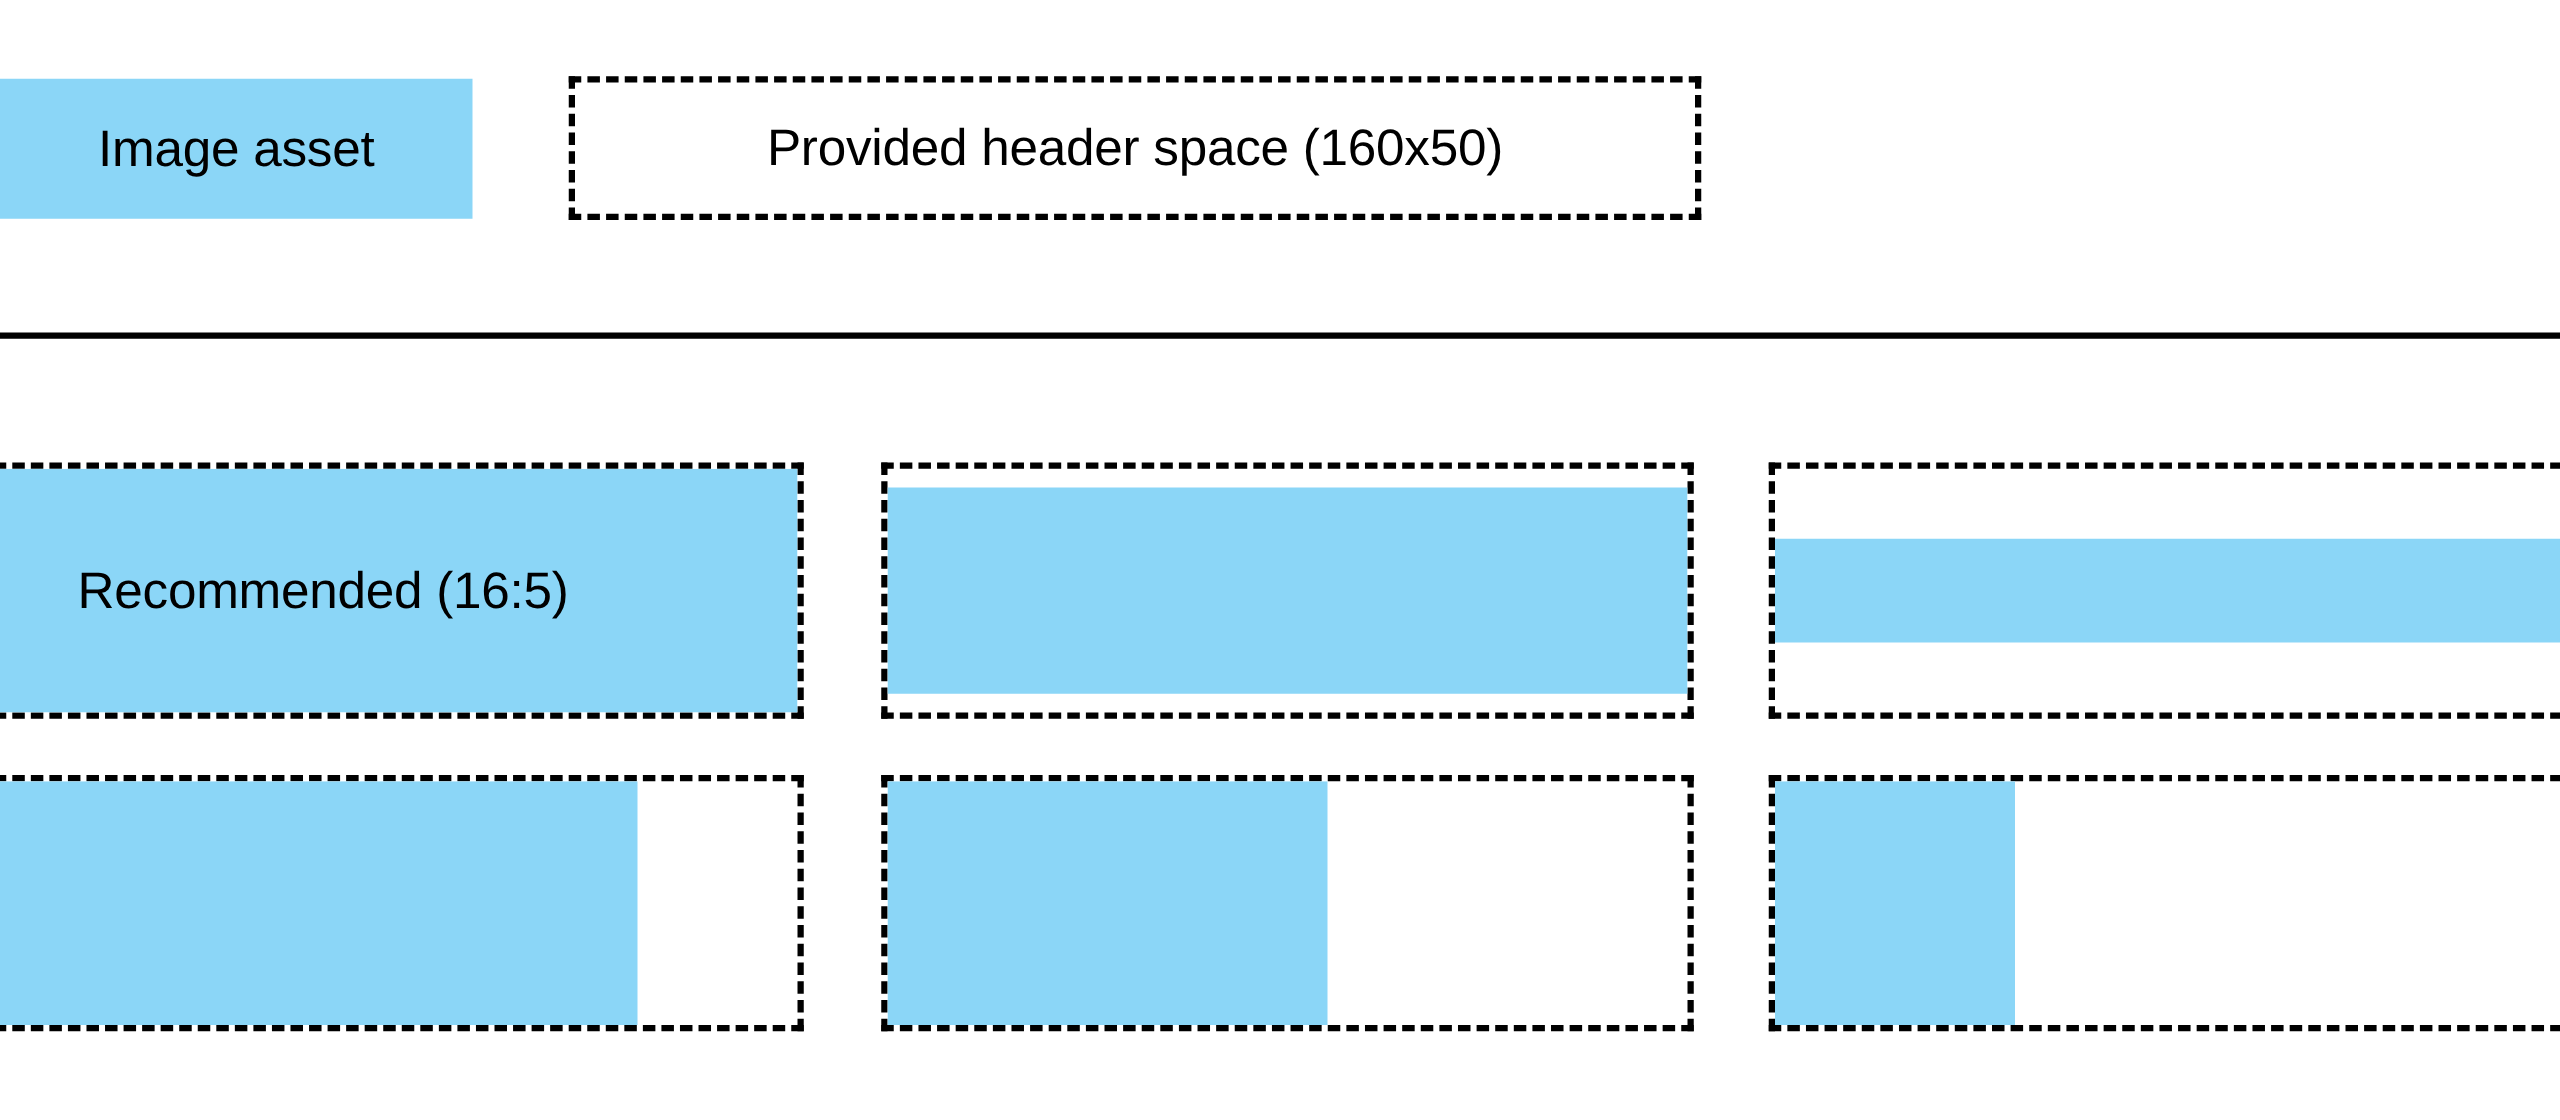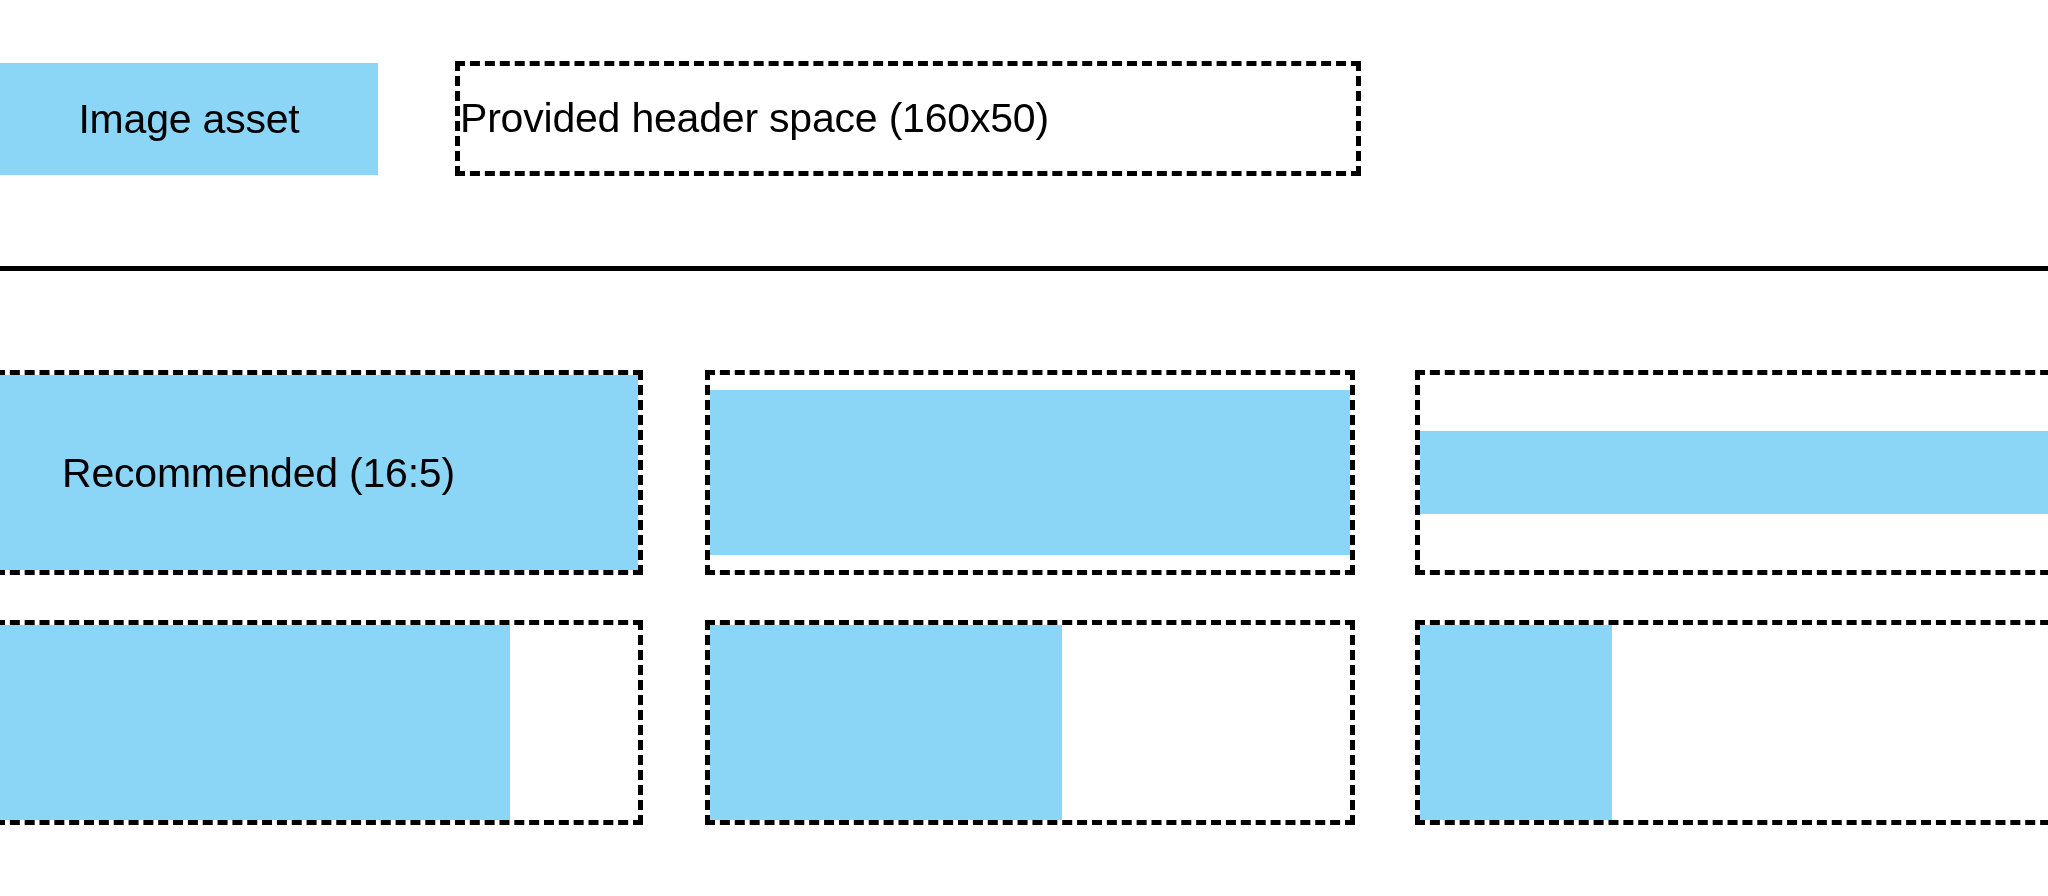--- a/index.html
+++ b/index.html
@@ -48,21 +48,21 @@
   .header-slot {
     position: absolute;
     left: 455px;
     top: 61px;
     width: 906px;
     height: 115px;
     border: 5px dashed #000000;
     box-sizing: border-box;
     display: flex;
     align-items: center;
-    justify-content: flex-start;
+    justify-content: center;
     background: #ffffff;
   }
   .header-slot .label {
     font-size: 41px;
     line-height: 1;
     letter-spacing: -0.2px;
     color: #000;
     white-space: nowrap;
   }
 

